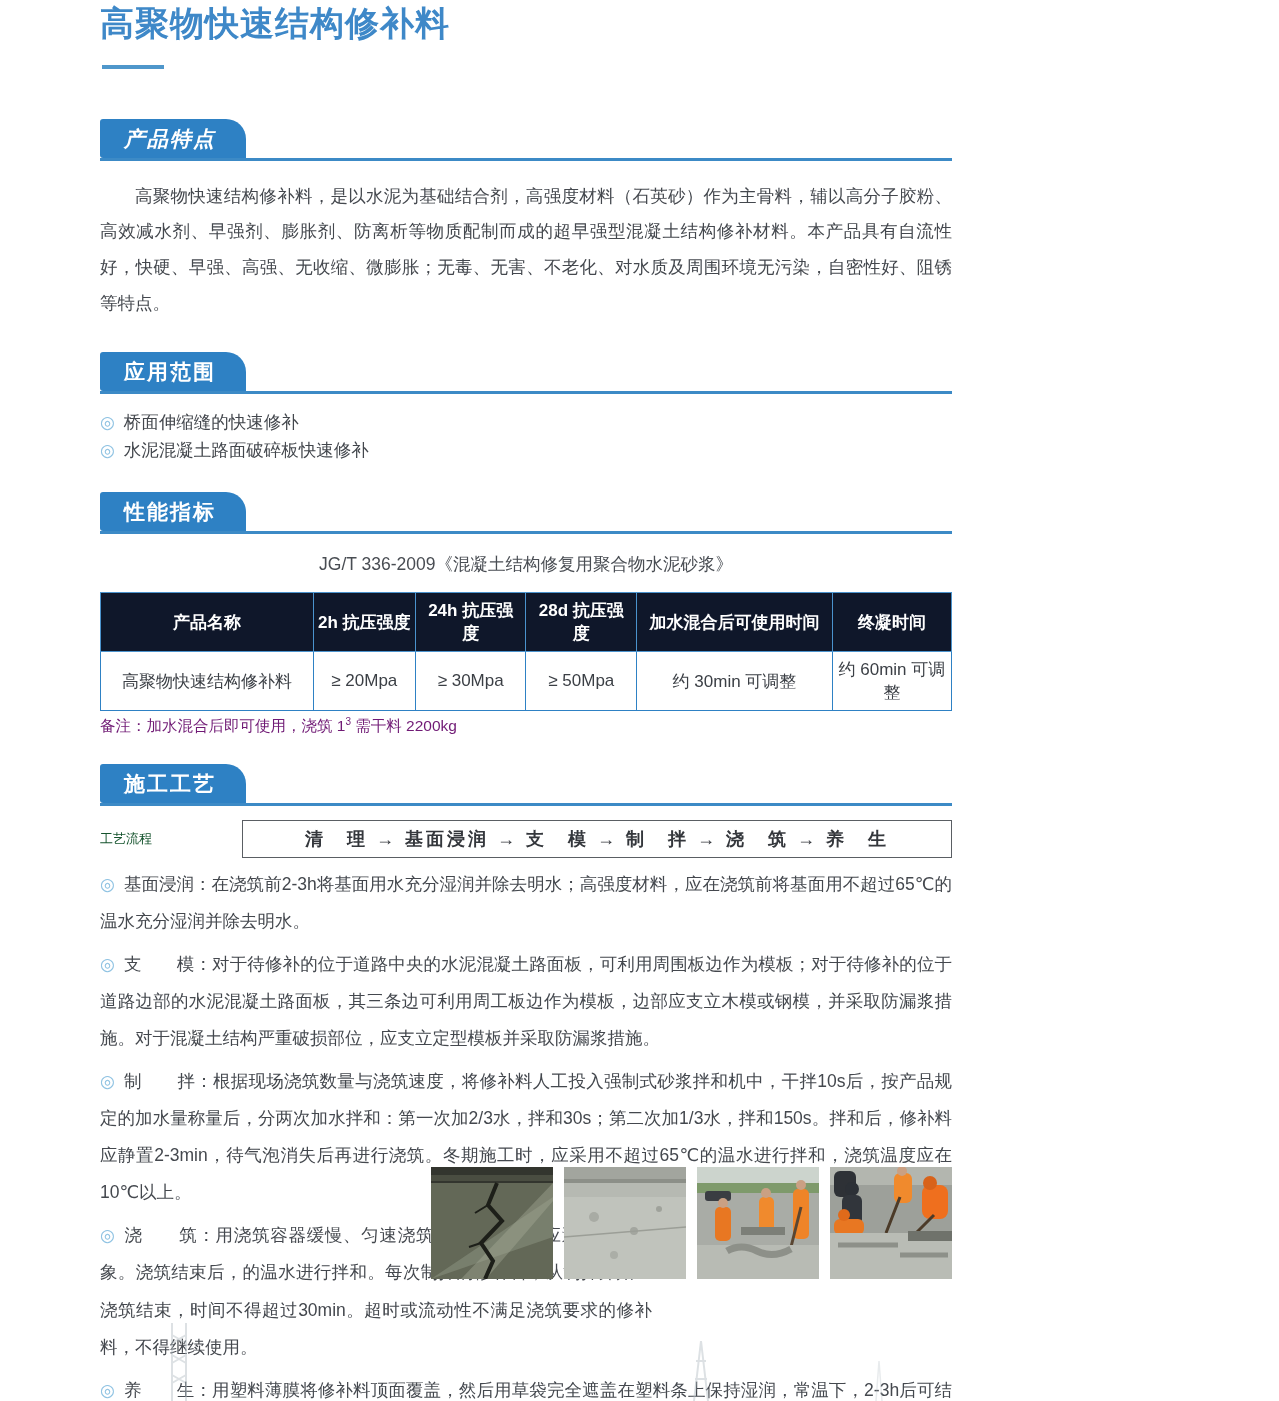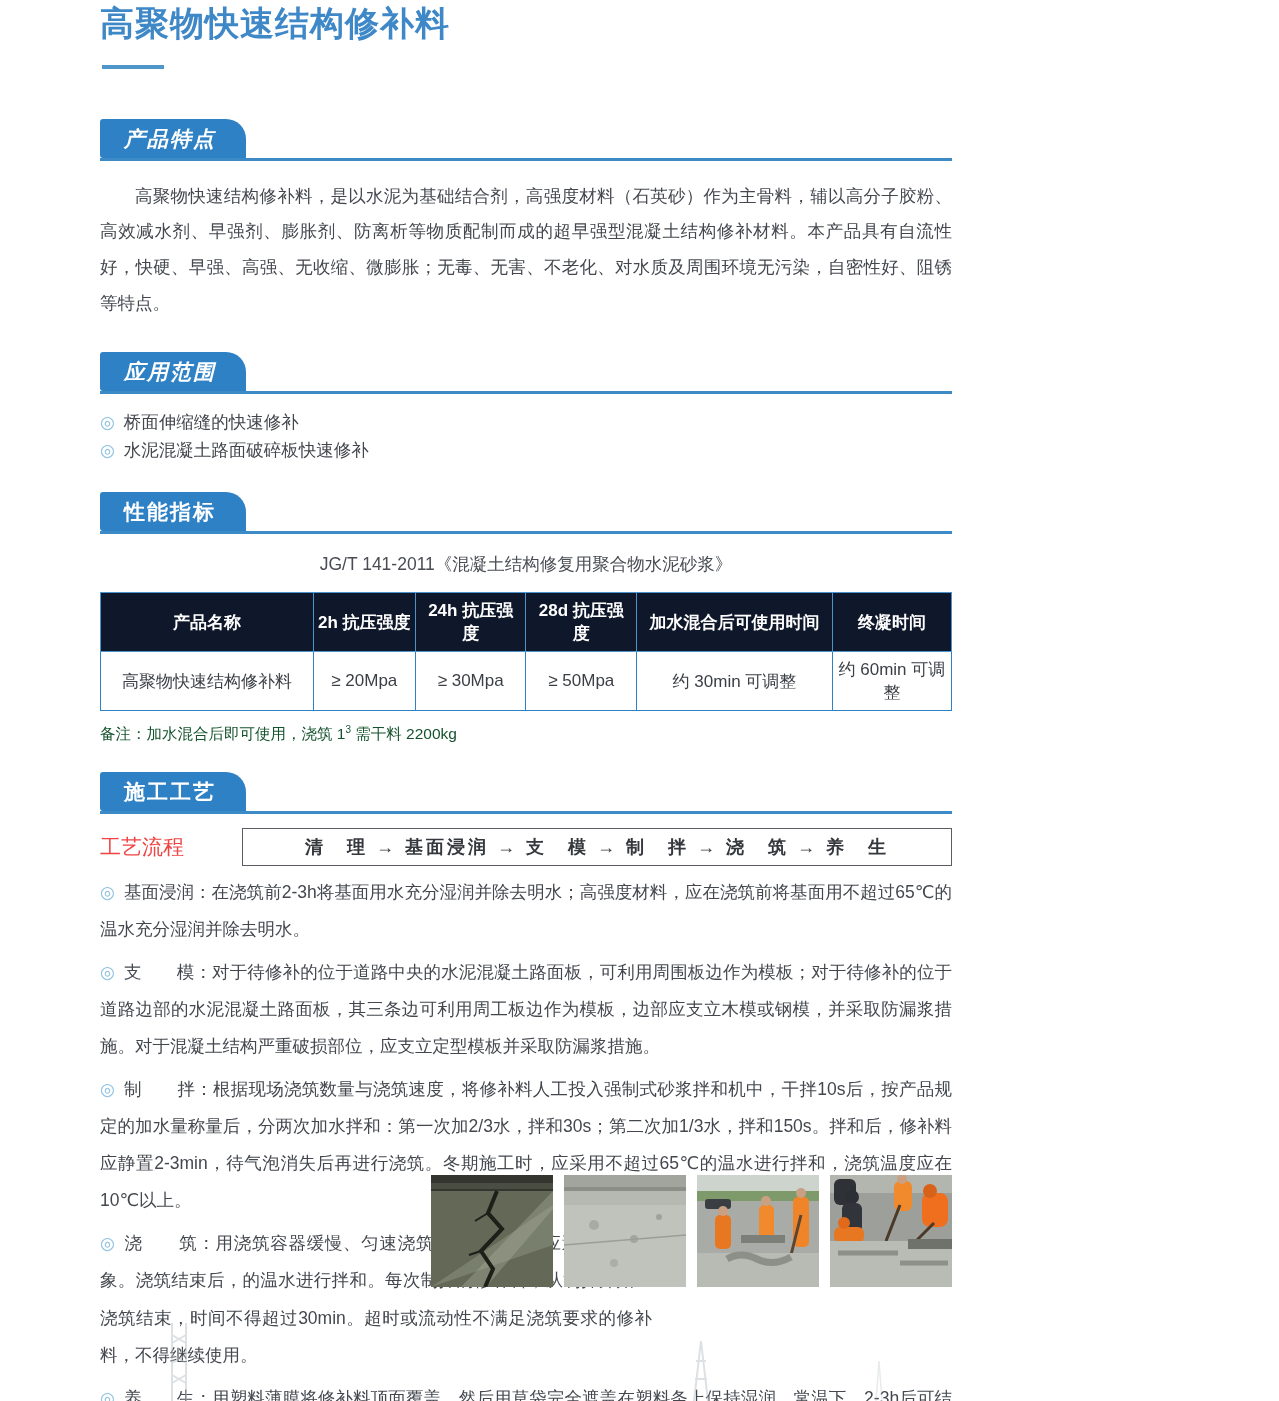--- a/index.html
+++ b/index.html
@@ -29,26 +29,26 @@
   .apps .app-item{line-height:1.6;}
   .apps .app-item:first-child{width:318px;}
 
   
   .standard{margin-top:18px;text-align:center;font-size:17.5px;color:#494d53;}
   table.perf{width:100%;border-collapse:collapse;margin-top:16px;font-size:17px;table-layout:fixed;}
   table.perf th{background:#0f172a;color:#fff;font-weight:600;padding:6px 4px;
                 border:1px solid #4b93cd;}
   table.perf td{border:1px solid #2e81c4;text-align:center;padding:6px 4px;color:#3b3f45;}
   .c0{width:25%;} .c1{width:12%;} .c2{width:13%;} .c3{width:13%;} .c4{width:23%;} .c5{width:14%;}
-  .tnote{margin-top:13px;font-size:15.5px;color:#14532d;}
+  .tnote{margin-top:5px;font-size:15.5px;color:#701a75;}
   .tnote sup{font-size:10px;}
 
   
   .flowrow{display:flex;align-items:center;margin-top:14px;}
-  .flow-label{width:142px;font-size:21px;color:#ef4444;flex:none;}
+  .flow-label{width:142px;font-size:13px;color:#14532d;flex:none;}
   .flow-box{flex:1;border:1px solid #5a5e63;text-align:center;font-size:18px;color:#34373c;
             padding:6px 0;letter-spacing:3px;font-weight:600;}
   .steps{margin-top:8px;}
   .step{margin-top:6px;}
   .step p{margin:0;font-size:17.5px;line-height:2.12;color:#44484e;text-align:justify;}
   .step-pour{position:relative;}
   .step-pour .narrow{width:552px;}
   .photos{position:absolute;top:-50px;right:0;display:flex;gap:11px;}
   .photo{width:122px;height:112px;flex:none;display:block;}
 
@@ -62,32 +62,32 @@
 <div class="page">
 
   <h1 class="page-title">高聚物快速结构修补料</h1>
   <div class="title-dash"></div>
 
   <div class="sec-head" style="margin-top:50px;font-style:italic;">
     <span class="badge">产品特点</span>
   </div>
   <p class="para">高聚物快速结构修补料，是以水泥为基础结合剂，高强度材料（石英砂）作为主骨料，辅以高分子胶粉、高效减水剂、早强剂、膨胀剂、防离析等物质配制而成的超早强型混凝土结构修补材料。本产品具有自流性好，快硬、早强、高强、无收缩、微膨胀；无毒、无害、不老化、对水质及周围环境无污染，自密性好、阻锈等特点。</p>
 
-  <div class="sec-head" style="margin-top:30px;font-style:italic;">
+  <div class="sec-head" style="margin-top:30px;">
     <span class="badge">应用范围</span>
   </div>
   <div class="apps">
     <div class="app-item bullet">桥面伸缩缝的快速修补</div>
     <div class="app-item bullet">水泥混凝土路面破碎板快速修补</div>
   </div>
 
   <div class="sec-head" style="margin-top:28px;">
     <span class="badge">性能指标</span>
   </div>
-  <div class="standard">JG/T 141-2011《混凝土结构修复用聚合物水泥砂浆》</div>
+  <div class="standard">JG/T 336-2009《混凝土结构修复用聚合物水泥砂浆》</div>
   <table class="perf">
     <colgroup>
         <col class="c0">
         <col class="c1">
         <col class="c2">
         <col class="c3">
         <col class="c4">
         <col class="c5">
       </colgroup>
     <thead>

